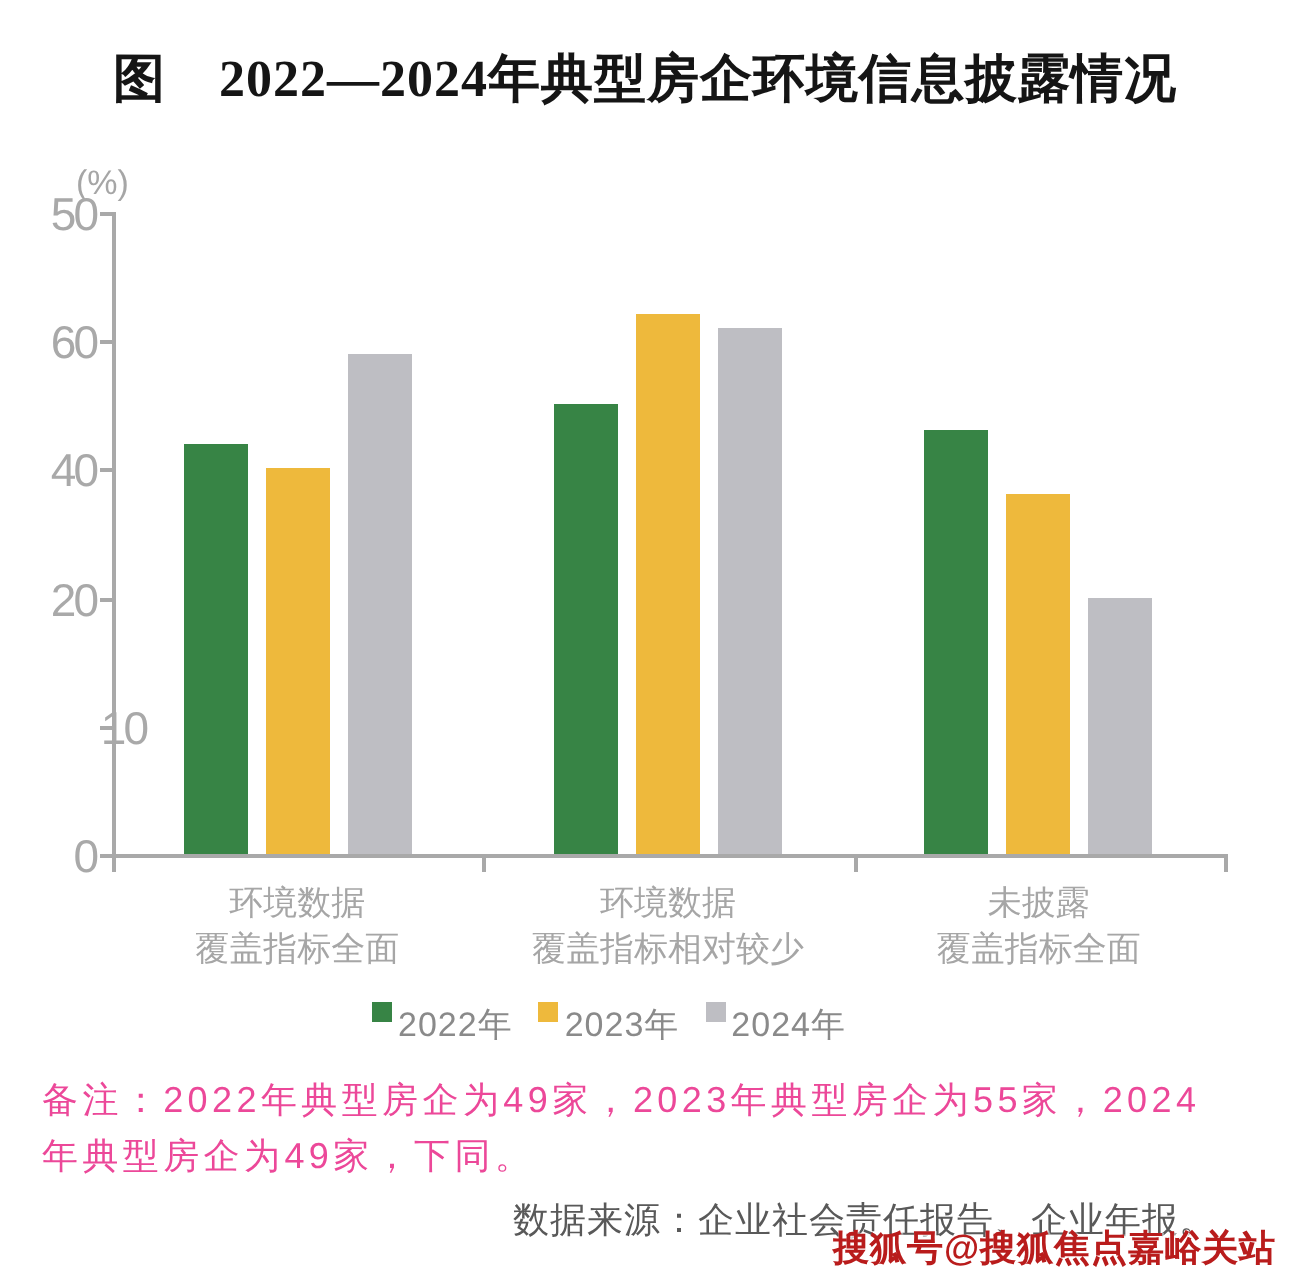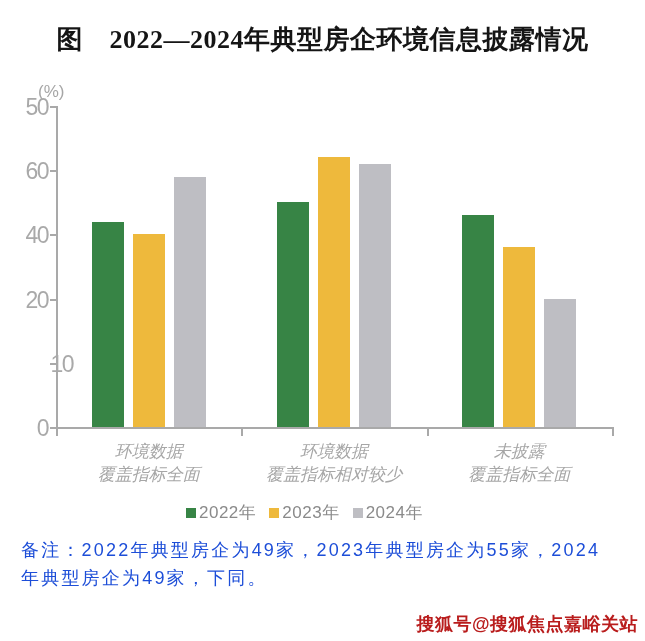--- a/index.html
+++ b/index.html
@@ -22,33 +22,33 @@
     font-size:17px;color:#a6a6a6;
   }
   #plot{position:absolute;left:0;top:0;width:645px;height:641px;}
   #plot div{position:absolute;}
   .ylab{
     text-align:right;font-size:23px;color:#a9a9a9;
     letter-spacing:-1.5px;line-height:24px;
   }
   .xlab{
     text-align:center;font-size:17px;color:#a6a6a6;
-    line-height:23px;white-space:pre-line;font-style:italic;
+    line-height:23px;white-space:pre-line;
   }
   .legend{
     position:absolute;left:0;top:501px;width:100%;
     display:flex;justify-content:center;align-items:center;gap:13px;
     transform:translateX(-18px);
   }
-  .legend-item{display:flex;align-items:center;}
+  .legend-item{display:flex;}
   .legend-swatch{width:10px;height:10px;display:inline-block;margin-right:3px;}
   .legend-label{font-size:17px;color:#8a8a8a;letter-spacing:0.5px;}
   .note{
     position:absolute;left:21px;top:536px;width:612px;
-    font-size:18px;color:#1d4ed8;letter-spacing:2.2px;
+    font-size:18px;color:#ec4899;letter-spacing:2.2px;
     line-height:28px;white-space:pre-line;
   }
   .source{
     position:absolute;right:37px;top:598px;
     font-size:18px;color:#595959;letter-spacing:0.5px;
   }
   .watermark{
     position:absolute;right:7px;top:612px;
     font-size:18px;font-weight:700;color:#b91c1c;letter-spacing:0.5px;
     text-shadow:0 1px 0 rgba(255,255,255,0.75),1px 0 0 rgba(255,255,255,0.45);
@@ -104,14 +104,15 @@
         <span class="legend-swatch" style="background: rgb(238, 185, 60);"></span>
         <span class="legend-label">2023年</span>
       </div>
       <div class="legend-item">
         <span class="legend-swatch" style="background: rgb(190, 190, 195);"></span>
         <span class="legend-label">2024年</span>
       </div>
     </div>
   <div class="note">备注：2022年典型房企为49家，2023年典型房企为55家，2024
 年典型房企为49家，下同。</div>
+  <div class="source">数据来源：企业社会责任报告、企业年报。</div>
   <div class="watermark">搜狐号@搜狐焦点嘉峪关站</div>
 </div>
 
 </body></html>

